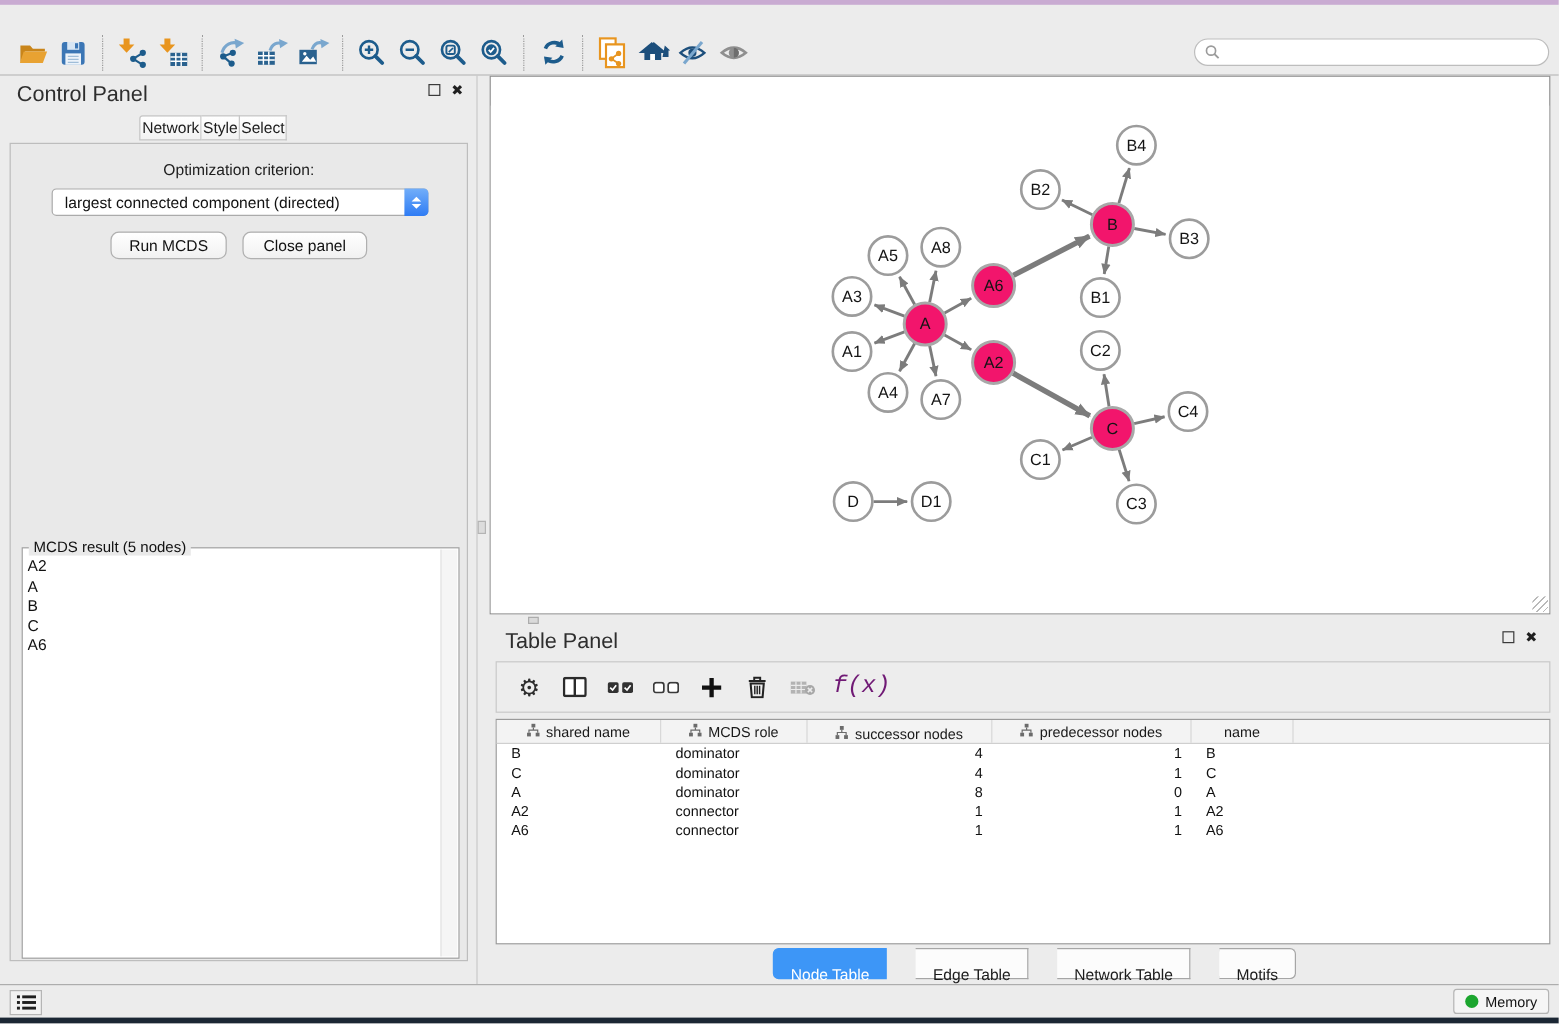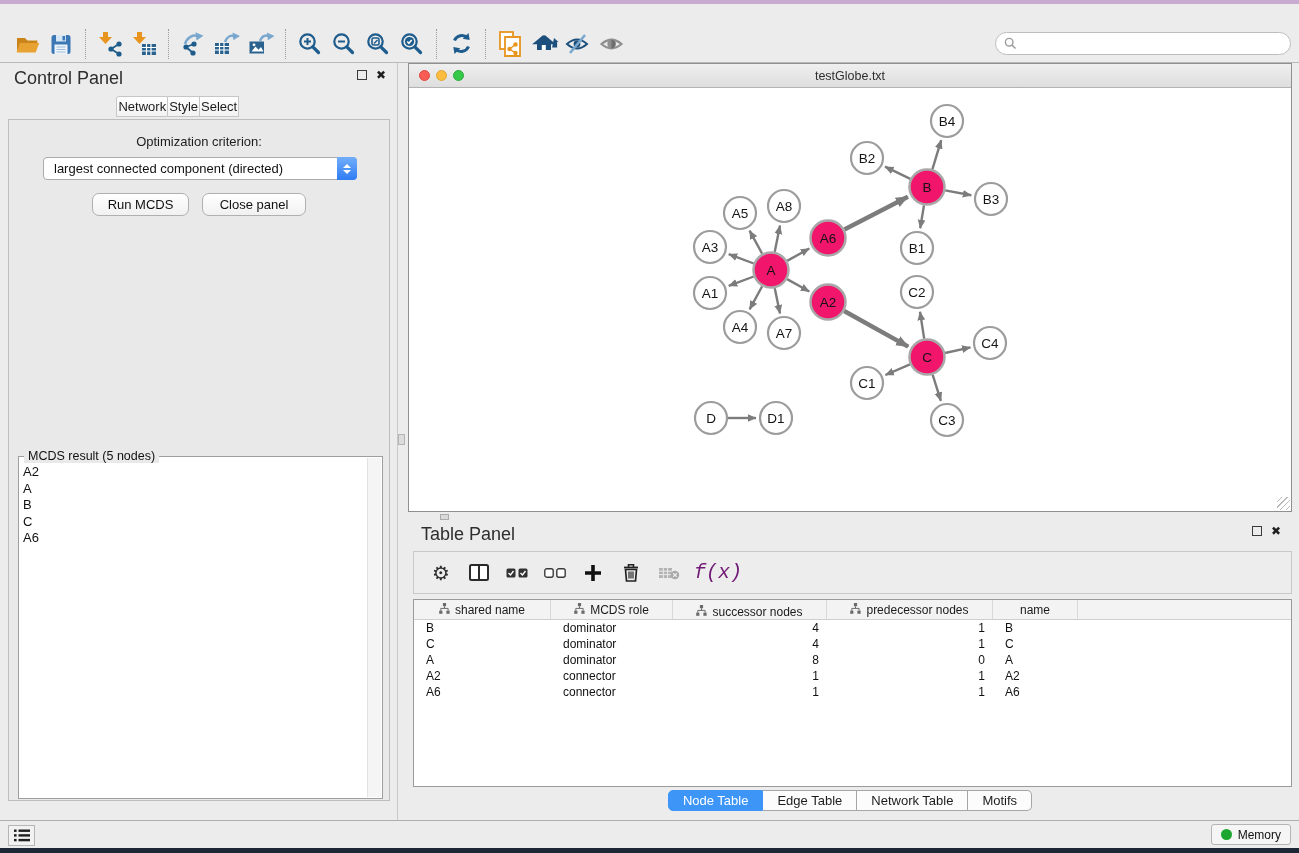--- a/index.html
+++ b/index.html
@@ -90,21 +90,21 @@
   .th { display:flex; align-items:center; justify-content:center; gap:5px; font-size:12px; color:#1a1a1a; border-right:1px solid #d8d8d8; }
   .th svg { flex:0 0 auto; }
   .tr { display:flex; height:16px; }
   .td { font-size:12px; color:#111; line-height:16px; white-space:nowrap; overflow:hidden; }
   .c0 { width:137px; } .c1 { width:122px; } .c2 { width:154px;align-items:flex-end; } .c3 { width:166px; } .c4 { width:85px; } .c5 { flex:1; border-right:none; }
   .td.c0, .td.c1 { padding-left:12px; }
   .td.c2, .td.c3 { text-align:right; padding-right:8px; }
   .td.c4 { padding-left:12px; }
 
   .tp-tabs { position:absolute; left:0; top:269px; width:100%; display:flex; justify-content:center; }
-  .tp-tab { height:21px; line-height:20px; font-size:13px; padding:0 14px; background:#fcfcfc; color:#1c1c1c; border:1px solid #a6a6a6; border-left:none; }
+  .tp-tab { height:21px; line-height:20px; font-size:13px; padding:12px 14px; background:#fcfcfc; color:#1c1c1c; border:1px solid #a6a6a6; border-left:none;margin-left:24px; }
   .tp-tab:first-child { border-left:1px solid #a6a6a6; border-radius:5px 0 0 5px; }
   .tp-tab:last-child { border-radius:0 5px 5px 0; }
   .tp-tab.active { background:#3d96f7; color:#fff; border-color:#3d96f7; }
 
   
   .statusbar { position:absolute; left:0; top:820px; width:100%; height:28px; background:#ececec; border-top:1px solid #adadad; }
   .list-btn { position:absolute; left:8px; top:4px; width:27px; height:21px; background:#f2f2f2; border:1px solid #b5b5b5; display:flex; align-items:center; justify-content:center; }
   .mem-btn { position:absolute; right:8px; top:3px; height:21px; padding:0 9px; background:#f5f5f5; border:1px solid #b4b4b4; border-radius:3px; display:flex; align-items:center; gap:6px; font-size:12px; color:#111; }
   .mem-dot { width:11px; height:11px; border-radius:50%; background:#1ca62f; }
 
@@ -295,28 +295,20 @@
               <div>B</div>
               <div>C</div>
               <div>A6</div>
             </div>
           <div class="result-scroll"></div>
         </div>
       </div>
     </div>
 
     <div class="frame">
-      <div class="frame-titlebar">
-        <div class="lights">
-          <div class="light red"></div>
-          <div class="light yellow"></div>
-          <div class="light green"></div>
-        </div>
-        <div class="frame-title">testGlobe.txt</div>
-      </div>
       <div class="canvas">
         <svg id="graph-svg" width="882" height="423">
             <defs>
     <marker id="arr" markerUnits="userSpaceOnUse" markerWidth="10" markerHeight="9" refX="8.5" refY="4.5" orient="auto">
                 <path d="M0,0.6L9,4.5L0,8.4Z" fill="#7c7c7c"></path>
               </marker>
     <marker id="arrT" markerUnits="userSpaceOnUse" markerWidth="14" markerHeight="12" refX="12" refY="6" orient="auto">
                 <path d="M0,0.8L13,6L0,11.2Z" fill="#7c7c7c"></path>
               </marker>
   </defs>

